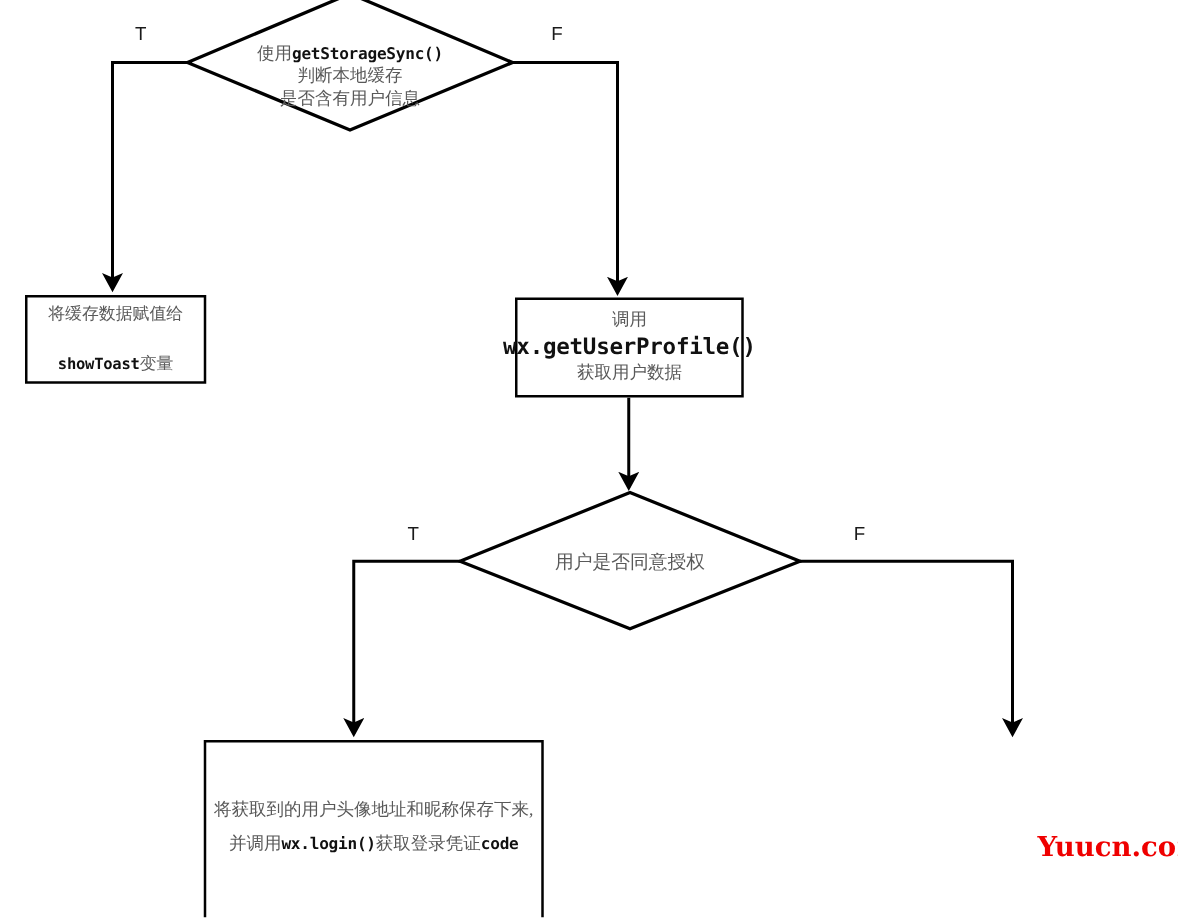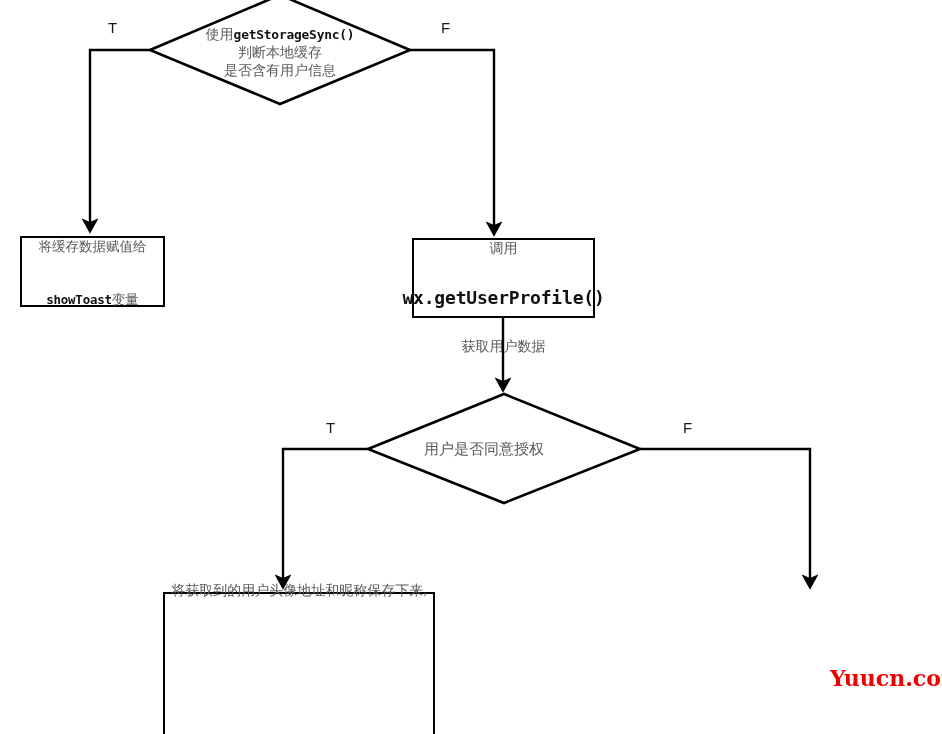--- a/index.html
+++ b/index.html
@@ -23,22 +23,22 @@
     top: 0;
     width: 942px;
     height: 734px;
   }
   .node {
     position: absolute;
     box-sizing: border-box;
     display: flex;
     flex-direction: column;
     align-items: center;
+    justify-content: center;
     text-align: center;
-    gap: 28px;
   }
   .proc {
     border: 2.5px solid #000000;
     background: #ffffff;
   }
   .node .line {
     white-space: nowrap;
     line-height: 1.32;
   }
   .cn {
@@ -47,20 +47,21 @@
   }
   .code {
     font-family: "DejaVu Sans Mono", "Liberation Mono", monospace;
     color: #111111;
     font-weight: bold;
     letter-spacing: -0.2px;
   }
   .mix {
     font-family: "DejaVu Serif", "Liberation Serif", serif;
     color: #595959;
+    margin-top: 16px;
   }
   .mix .code {
     font-size: 0.92em;
   }
   .edge-label {
     position: absolute;
     font-family: "Liberation Sans", sans-serif;
     font-size: 15px;
     color: #1a1a1a;
     line-height: 1;
@@ -126,24 +127,25 @@
     <span class="line cn" style="font-size:13.5px; margin-bottom:7px;">将缓存数据赋值给</span>
     <span class="line mix" style="font-size:13.5px;"><span class="code">showToast</span><span>变量</span></span>
   </div>
 
   <div class="node proc" style="left:412px; top:238px; width:183px; height:80px;">
     <span class="line cn" style="font-size:14px;">调用</span>
     <span class="line code" style="font-size:18px;">wx.getUserProfile()</span>
     <span class="line cn" style="font-size:14px;">获取用户数据</span>
   </div>
 
-  <div class="diamond-label" style="left:384px; top:436px; width:200px; height:26px;justify-content:center;">
+  <div class="diamond-label" style="left:404px; top:436px; width:200px; height:26px;justify-content:center;">
     <span class="line cn" style="font-size:15px;">用户是否同意授权</span>
   </div>
 
   <div class="node proc" style="left:163px; top:592px; width:272px; height:153px;">
     <span class="line cn" style="font-size:14px; margin-top:-12px;">将获取到的用户头像地址和昵称保存下来,</span>
+    <span class="line mix" style="font-size:14px; margin-top:8px;"><span>并调用</span><span class="code">wx.login()</span><span>获取登录凭证</span><span class="code">code</span></span>
   </div>
 
 
   <div id="watermark" style="left:830px; top:667px;">Yuucn.com</div>
 
 </div>
 
 </body></html>

